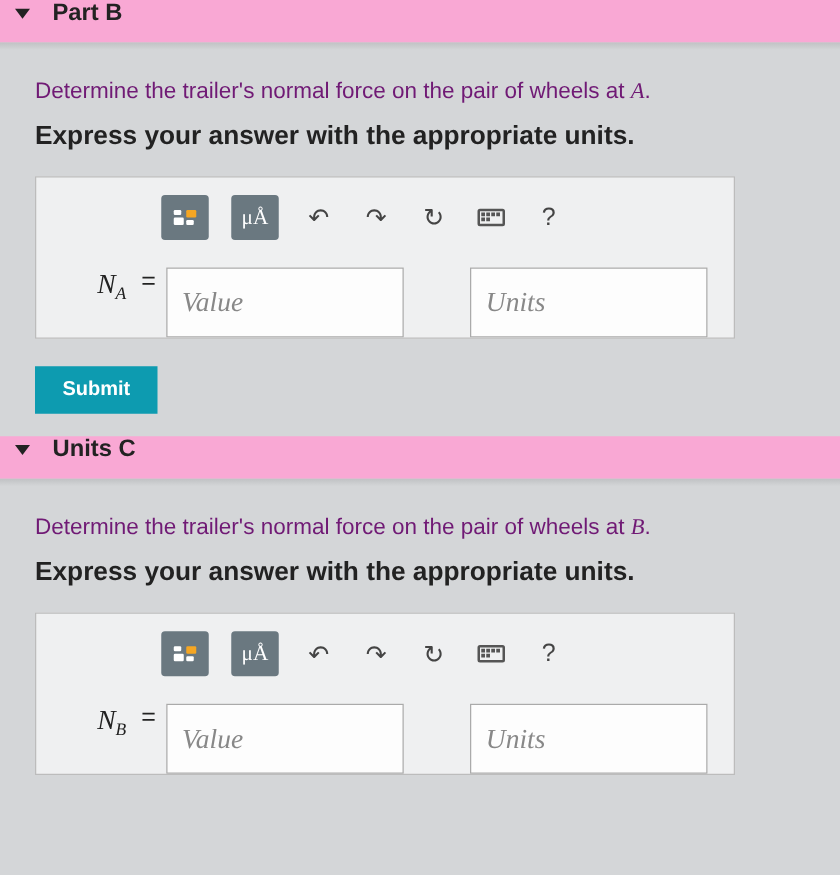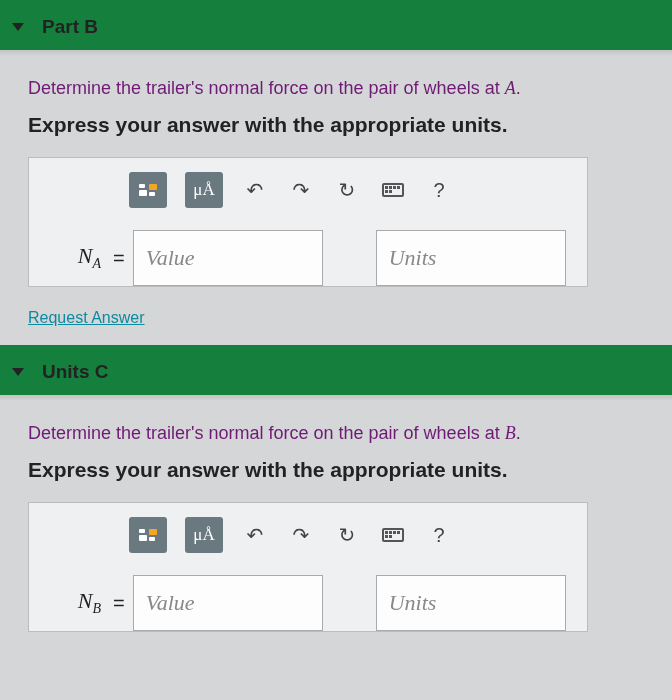--- a/index.html
+++ b/index.html
@@ -7,22 +7,22 @@
     font-family: Arial, Helvetica, sans-serif;
     background: #d4d6d8;
     width: 672px;
     height: 700px;
     overflow: hidden;
     color: #222;
   }
   .section-header {
     display: flex;
     align-items: center;
-    padding: 16px 20px 12px 12px;
-    background: #15803d;
+    padding: 0 20px 12px 12px;
+    background: #f9a8d4;
   }
   .section-header .tri {
     width: 0; height: 0;
     border-left: 6px solid transparent;
     border-right: 6px solid transparent;
     border-top: 8px solid #222;
     margin-right: 18px;
   }
   .section-header .title {
     font-weight: bold;
@@ -68,21 +68,20 @@
   }
   .tool-btn.templates { background: #6a7880; }
   .tool-btn.mua { background: #6a7880; font-size: 17px; }
   .tool-plain {
     width: 28px; height: 28px;
     display: flex; align-items: center; justify-content: center;
     color: #444; font-size: 20px;
   }
   .inputs-row {
     display: flex;
-    align-items: center;
   }
   .var-label {
     font-family: 'Times New Roman', serif;
     font-size: 22px;
     font-style: italic;
     margin-right: 8px;
     min-width: 56px;
     text-align: right;
   }
   .var-label sub { font-size: 14px; font-style: italic; }
@@ -198,21 +197,21 @@
       <div class="field value">
         <span>Value</span>
       </div>
       <div class="field units">
         <span>Units</span>
       </div>
     </div>
   </div>
 
   <div class="actions">
-    <a class="request-link">Request Answer</a>
+    <button class="submit-btn">Submit</button>
   </div>
 </div>
 
 <div class="section-header">
   <div class="tri"></div>
   <div class="title">Units C</div>
 </div>
 <div class="divider"></div>
 
 <div class="section-body">

